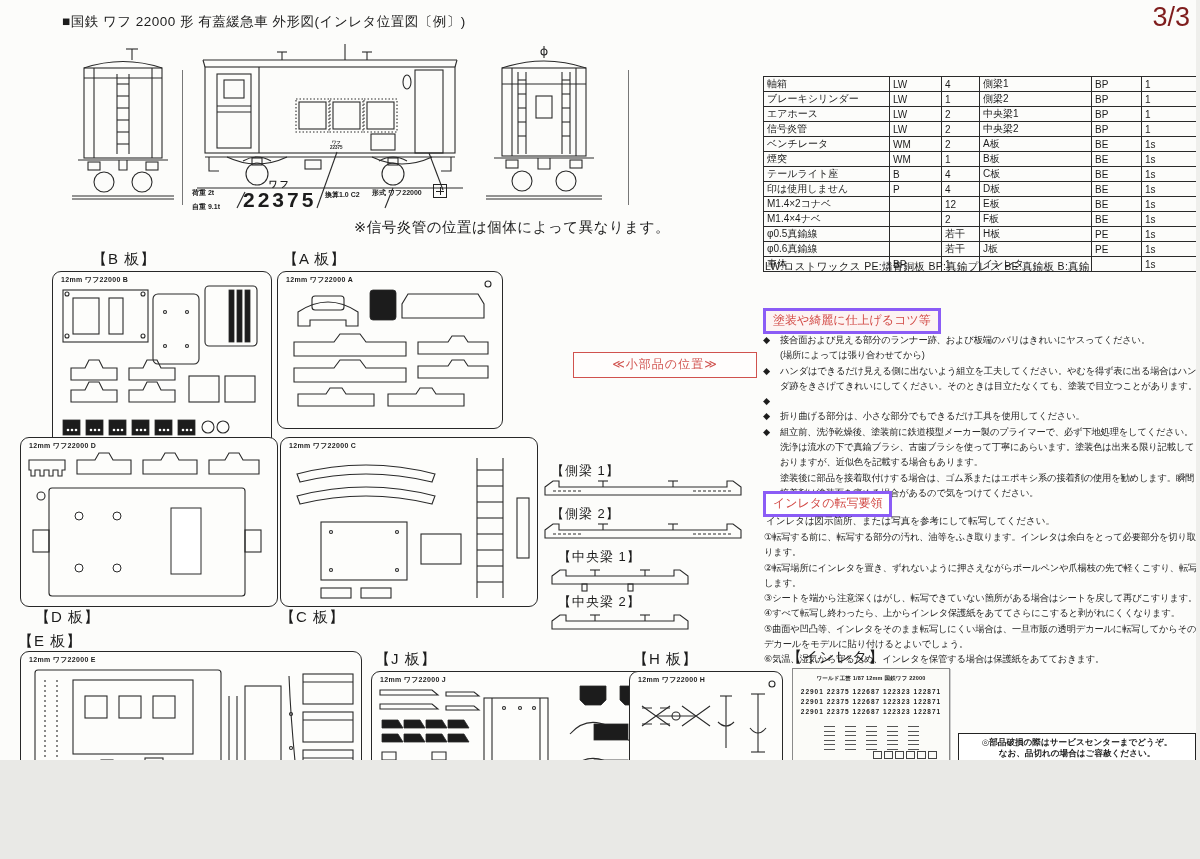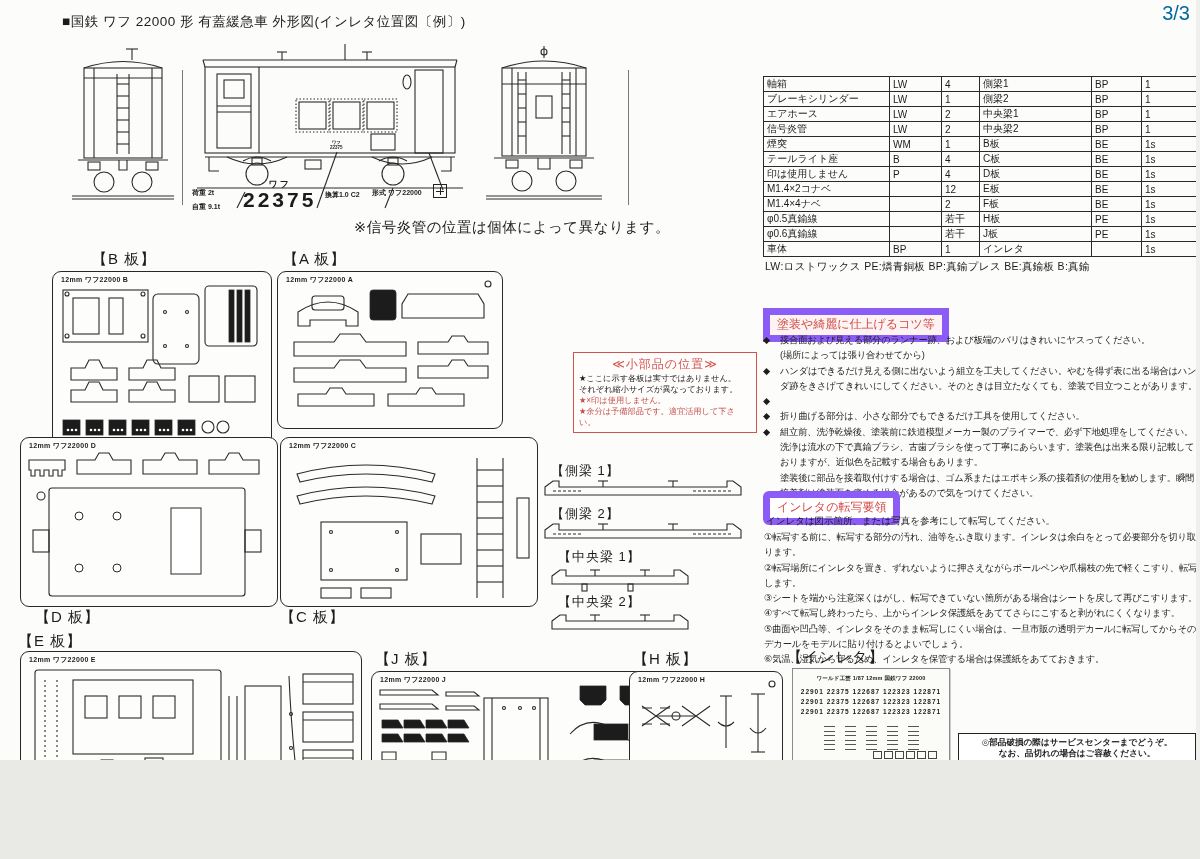--- a/index.html
+++ b/index.html
@@ -4,44 +4,44 @@
 <style>
   html,body{margin:0;padding:0;background:#e9e9e6;}
   .sheet{position:relative;width:1200px;height:760px;background:#fcfcfa;overflow:hidden;
          font-family:"Liberation Sans","DejaVu Sans",sans-serif;color:#1c1c1c;}
   .abs{position:absolute;}
   .scan-edge-bottom{left:0;top:851px;width:1200px;height:8px;background:#d9d9d5;}
   .scan-edge-right{left:1196px;top:0;width:4px;height:859px;background:#efefec;}
 
   
   .main-title{left:62px;top:13px;font-size:13.5px;letter-spacing:0.5px;}
-  .page-num{left:1090px;top:2px;width:100px;text-align:right;font-size:20px;color:#0369a1;}
+  .page-num{left:1090px;top:2px;width:100px;text-align:right;font-size:27px;color:#7f1d1d;}
   .page-sub{left:940px;top:33px;width:250px;text-align:right;font-size:14px;color:#3a3a44;}
 
   
   .tiny{font-size:7px;line-height:9px;}
   .car-number-block{left:243px;top:180px;text-align:center;line-height:1;}
   .car-number-block .kana{font-size:9px;font-weight:bold;letter-spacing:2px;}
   .car-number-block .num{font-size:21px;font-weight:bold;letter-spacing:3px;}
   .signal-note{left:318px;top:218px;font-size:14.5px;letter-spacing:0.5px;margin-left:36px;}
   .grid-icon{left:433px;top:184px;width:12px;height:12px;border:1.5px solid #222;}
   .grid-icon:before{content:"";position:absolute;left:2px;top:2px;right:2px;bottom:2px;
     background:linear-gradient(#222,#222) 50% 0/1px 100% no-repeat,linear-gradient(#222,#222) 0 50%/100% 1px no-repeat;}
   .vguide{width:1px;background:#777;}
 
   
   .parts-title{left:762px;top:55px;font-size:13px;letter-spacing:0.3px;}
   table.parts{position:absolute;left:763px;top:76px;border-collapse:collapse;table-layout:fixed;width:434px;font-size:10px;}
   table.parts td{border:1px solid #2a2a2a;height:12.6px;padding:0 3px;white-space:nowrap;overflow:hidden;}
   .legend{left:765px;top:260px;font-size:10.5px;letter-spacing:0.3px;}
 
   
-  .sec-head{font-size:12px;color:#d24a46;border:7px solid #8b5cf6;padding:1px 7px 2px;background:#fdf3f2;text-align:right;}
+  .sec-head{font-size:12px;color:#d24a46;border:3px solid #8b5cf6;padding:1px 7px 2px;background:#fdf3f2;text-align:right;}
   .painting-head{left:763px;top:308px;}
-  .transfer-head{left:763px;top:491px;background:#fff;border-radius:6px;}
+  .transfer-head{left:763px;top:491px;background:#fff;}
   .bullets{left:763px;top:333px;width:436px;}
   .bullet-row{display:flex;font-size:9.3px;line-height:15.3px;letter-spacing:-0.2px;}
   .bullet-marker{width:17px;flex:0 0 17px;}
   .bullet-cont .bullet-marker{visibility:hidden;}
   .transfer-intro{left:766px;top:515px;font-size:9.5px;}
   .steps{left:764px;top:530px;width:436px;}
   .step-row{font-size:9.3px;line-height:15.3px;letter-spacing:-0.2px;}
 
   
   .small-note{left:573px;top:352px;width:172px;border:1.2px solid #d0524e;background:#fffdfc;padding:3px 5px 4px;}
@@ -250,20 +250,28 @@
         </tr>
         <tr>
           <td>信号炎管</td>
           <td>LW</td>
           <td>2</td>
           <td>中央梁2</td>
           <td>BP</td>
           <td>1</td>
         </tr>
         <tr>
+          <td>ベンチレータ</td>
+          <td>WM</td>
+          <td>2</td>
+          <td>A板</td>
+          <td>BE</td>
+          <td>1s</td>
+        </tr>
+        <tr>
           <td>煙突</td>
           <td>WM</td>
           <td>1</td>
           <td>B板</td>
           <td>BE</td>
           <td>1s</td>
         </tr>
         <tr>
           <td>テールライト座</td>
           <td>B</td>
@@ -361,26 +369,20 @@
       <div class="step-row">①転写する前に、転写する部分の汚れ、油等をふき取ります。インレタは余白をとって必要部分を切り取ります。</div>
       <div class="step-row">②転写場所にインレタを置き、ずれないように押さえながらボールペンや爪楊枝の先で軽くこすり、転写します。</div>
       <div class="step-row">③シートを端から注意深くはがし、転写できていない箇所がある場合はシートを戻して再びこすります。</div>
       <div class="step-row">④すべて転写し終わったら、上からインレタ保護紙をあててさらにこすると剥がれにくくなります。</div>
       <div class="step-row">⑤曲面や凹凸等、インレタをそのまま転写しにくい場合は、一旦市販の透明デカールに転写してからそのデカールをモデルに貼り付けるとよいでしょう。</div>
       <div class="step-row">⑥気温、湿気から守るため、インレタを保管する場合は保護紙をあてておきます。</div>
     </div>
 
   <div class="abs small-note">
     <div class="t">≪小部品の位置≫</div>
-    <div>
-        <div class="l">★ここに示す各板は実寸ではありません。</div>
-        <div class="l">それぞれ縮小サイズが異なっております。</div>
-        <div class="lr">★×印は使用しません。</div>
-        <div class="lr">★余分は予備部品です。適宜活用して下さい。</div>
-      </div>
   </div>
 
   <div class="abs panel-label" style="left:92px;top:250px">【B 板】</div>
   <div class="abs panel" style="left:52px;top:271px;width:218px;height:180px">
     <div class="panel-etch">12mm ワフ22000  B</div>
     <svg width="218" height="180" viewBox="0 0 218 180">
       <rect class="st" x="10" y="18" width="85" height="52"></rect>
       <rect class="st" x="20" y="26" width="26" height="36"></rect>
         <rect class="st" x="56" y="26" width="14" height="36"></rect>
       <circle class="st" cx="14" cy="22" r="2"></circle>

